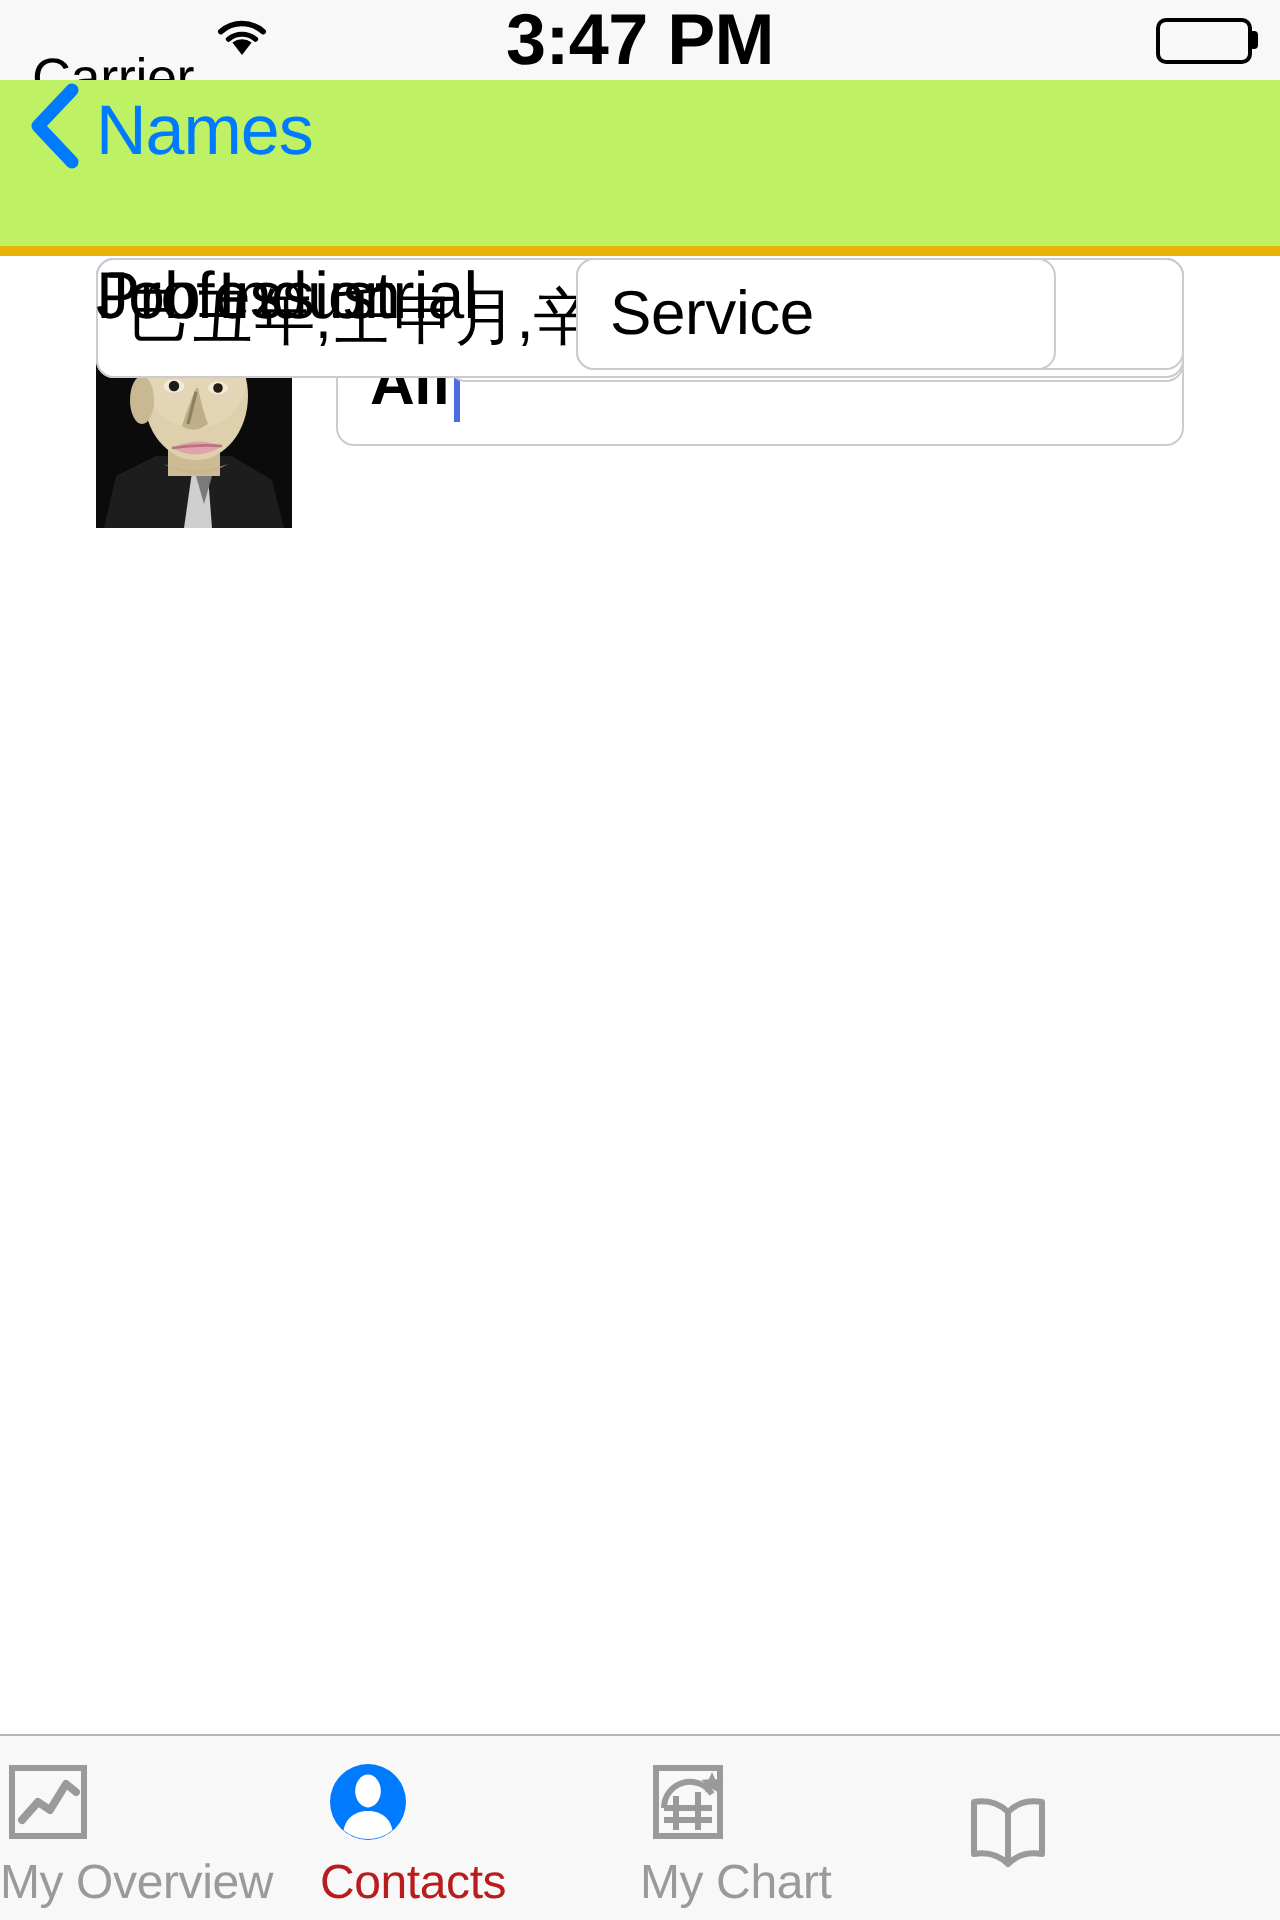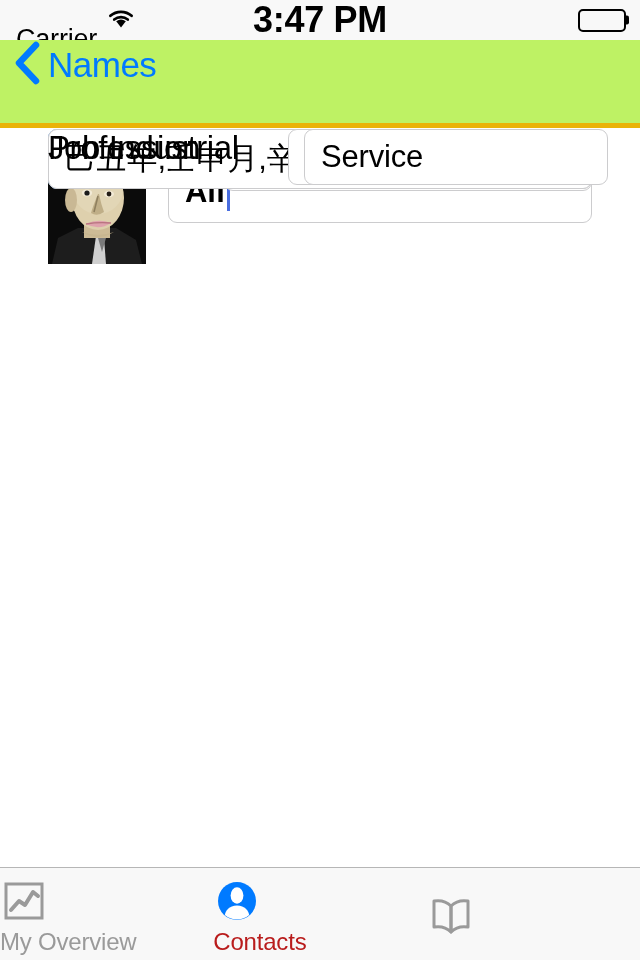--- a/index.html
+++ b/index.html
@@ -139,21 +139,21 @@
     white-space: nowrap;
     overflow: hidden;
   }
 
   .f-name  { left: 168px; top: 32px;  width: 424px; height: 62px; font-weight: bold; }
   .f-me    { left: 224px; top: 276px - 129px; width: 368px; height: 62px; }
   .f-care  { left: 278px; top: 352px - 129px; width: 314px; height: 58px; font-size: 27px; }
   .f-date  { left: 48px;  top: 497px - 129px; width: 544px; height: 60px; }
   .f-cycle { left: 48px;  top: 629px - 129px; width: 544px; height: 60px; }
   .f-job   { left: 288px; top: 735px - 129px; width: 304px; height: 56px; }
-  .f-prof  { left: 288px; top: 808px - 129px; width: 304px; height: 56px; margin-left: 16px; }
+  .f-prof  { left: 288px; top: 808px - 129px; width: 240px; height: 56px; }
 
   .caret {
     display: inline-block;
     width: 3px;
     height: 38px;
     background: #4a6ee0;
     margin-left: 1px;
   }
 
   
@@ -362,20 +362,34 @@
     <span class="tab-icon">
       <svg width="48" height="48" viewBox="0 0 48 48">
         <circle cx="24" cy="24" r="19" fill="#007aff"></circle>
         <ellipse cx="24" cy="18.5" rx="6.4" ry="8.2" fill="#ffffff"></ellipse>
         <path d="M24 28.5 c-8 0-11.5 5.2-12.2 9.6 a19 19 0 0 0 24.4 0 C35.5 33.7 32 28.5 24 28.5 Z" fill="#ffffff"></path>
       </svg>
     </span>
     <span class="tab-label">Contacts</span>
   </div>
 
+  <div class="tab">
+    <span class="tab-icon">
+      <svg width="48" height="48" viewBox="0 0 48 48">
+        <rect x="8" y="7" width="32" height="34" stroke="#9a9a9a" stroke-width="3" fill="none"></rect>
+        <path d="M12 27 A13 13 0 0 1 36 20" stroke="#9a9a9a" stroke-width="3" fill="none"></path>
+        <line x1="18" y1="21" x2="18" y2="38" stroke="#9a9a9a" stroke-width="3"></line>
+        <line x1="29" y1="19" x2="29" y2="38" stroke="#9a9a9a" stroke-width="3"></line>
+        <line x1="12" y1="27" x2="36" y2="27" stroke="#9a9a9a" stroke-width="3"></line>
+        <line x1="12" y1="33" x2="36" y2="33" stroke="#9a9a9a" stroke-width="3"></line>
+        <polygon points="36,9 37.6,12.6 41.4,13 38.5,15.6 39.4,19.4 36,17.4 32.6,19.4 33.5,15.6 30.6,13 34.4,12.6" fill="#9a9a9a"></polygon>
+      </svg>
+    </span>
+    <span class="tab-label">My Chart</span>
+  </div>
 
   <div class="tab">
     <span class="tab-icon">
       <svg width="48" height="48" viewBox="0 0 48 48">
         <path d="M24 14 C19 9 13 8 7 9 L7 35 C13 34 19 35 24 40 Z" stroke="#9a9a9a" stroke-width="3" fill="none" stroke-linejoin="round"></path>
         <path d="M24 14 C29 9 35 8 41 9 L41 35 C35 34 29 35 24 40 Z" stroke="#9a9a9a" stroke-width="3" fill="none" stroke-linejoin="round"></path>
       </svg>
     </span>
   </div>
 

